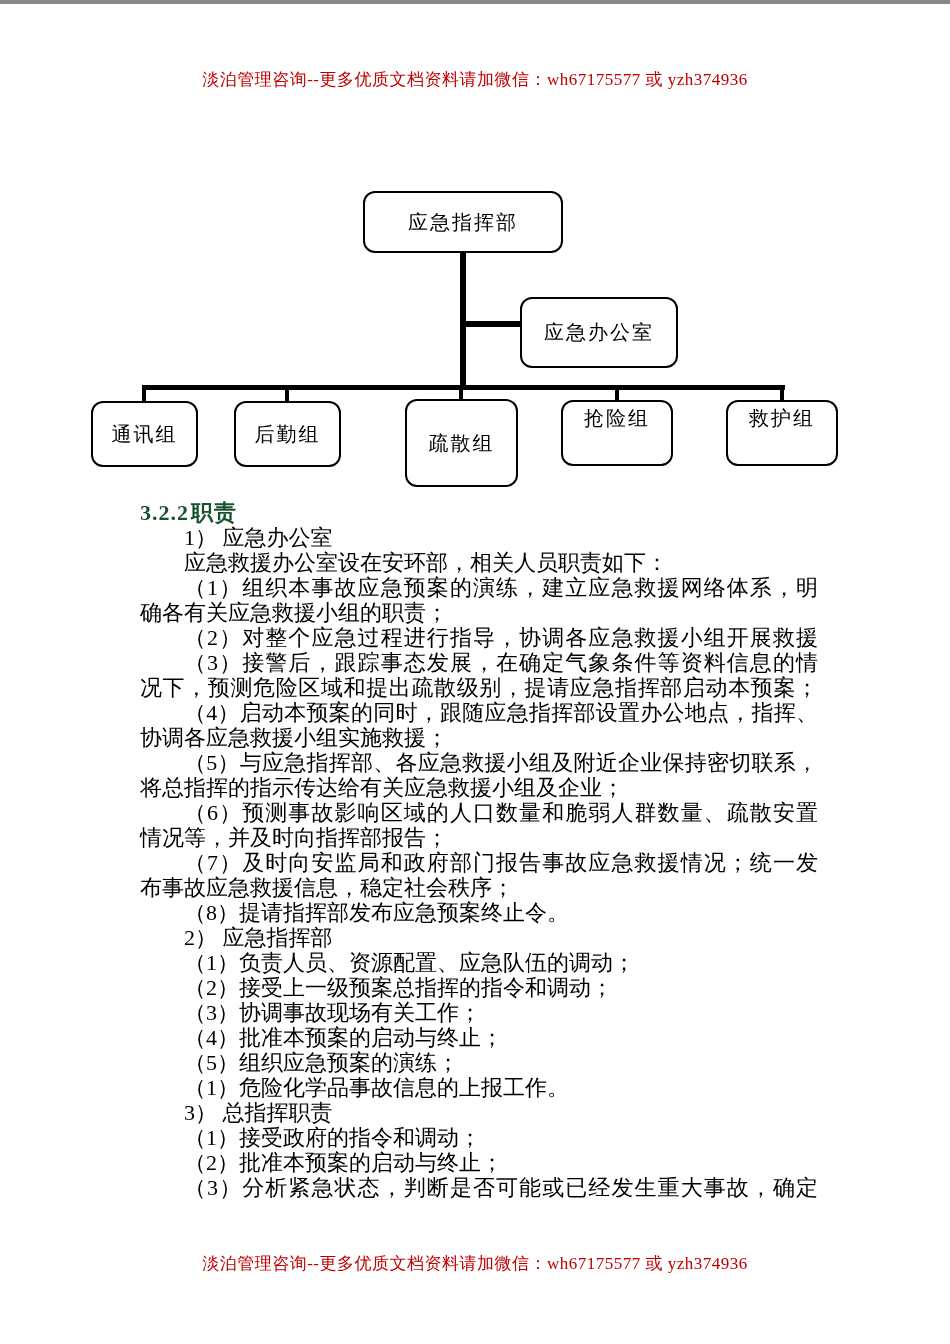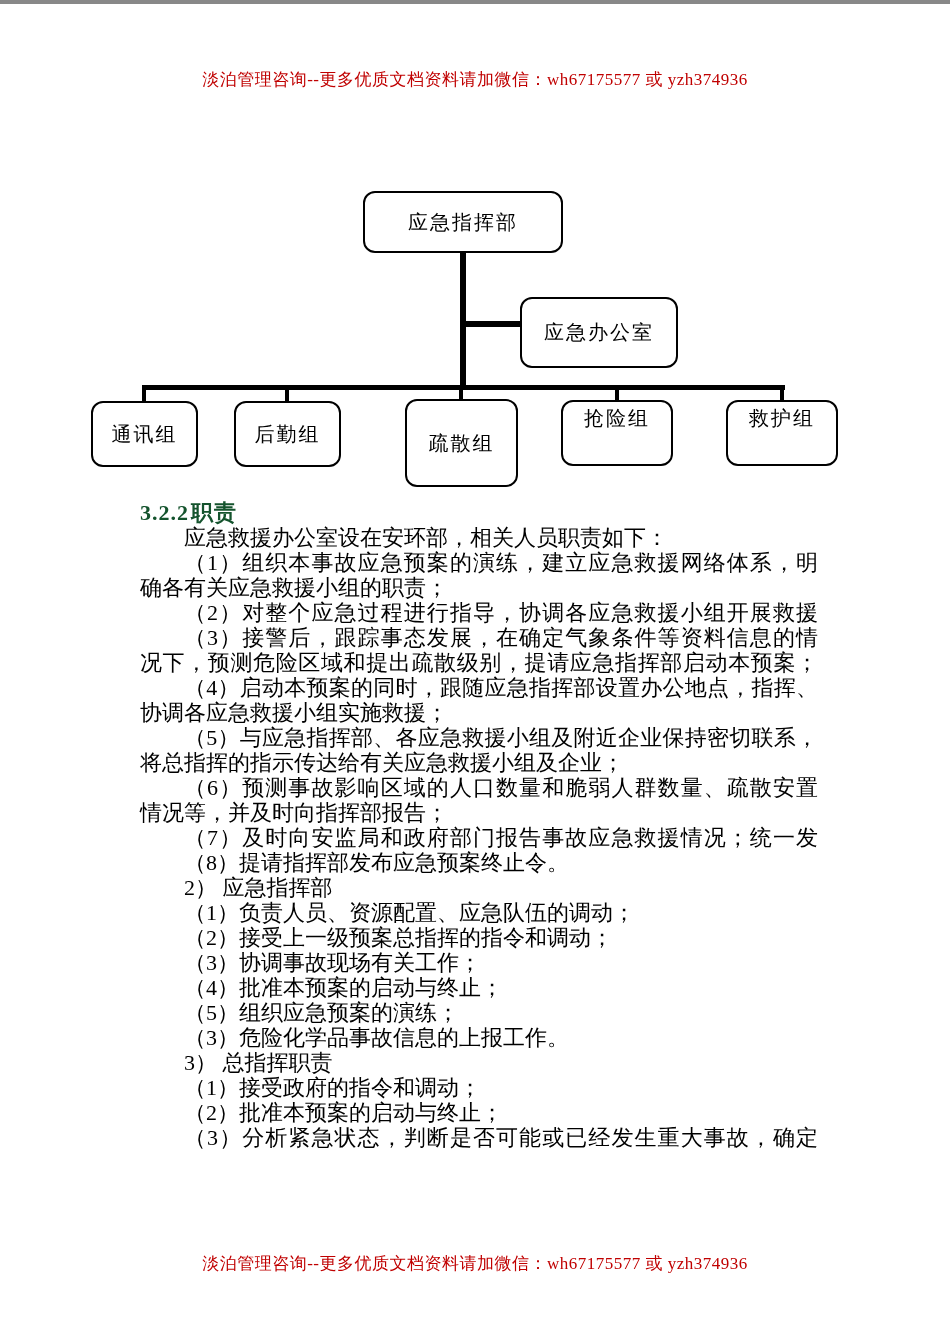--- a/index.html
+++ b/index.html
@@ -108,41 +108,43 @@
     <div class="obox box-t4 toplabel">
       <span>救护组</span>
     </div>
   </div>
 
   <div class="heading">
     <span class="num">3.2.2</span><span>职责</span>
   </div>
 
   <div class="body-lines">
+      <div class="bline ind">1） 应急办公室</div>
       <div class="bline ind">应急救援办公室设在安环部，相关人员职责如下：</div>
       <div class="bline ind full">（1）组织本事故应急预案的演练，建立应急救援网络体系，明</div>
       <div class="bline">确各有关应急救援小组的职责；</div>
       <div class="bline ind full">（2）对整个应急过程进行指导，协调各应急救援小组开展救援</div>
       <div class="bline ind full">（3）接警后，跟踪事态发展，在确定气象条件等资料信息的情</div>
       <div class="bline full">况下，预测危险区域和提出疏散级别，提请应急指挥部启动本预案；</div>
       <div class="bline ind full">（4）启动本预案的同时，跟随应急指挥部设置办公地点，指挥、</div>
       <div class="bline">协调各应急救援小组实施救援；</div>
       <div class="bline ind full">（5）与应急指挥部、各应急救援小组及附近企业保持密切联系，</div>
       <div class="bline">将总指挥的指示传达给有关应急救援小组及企业；</div>
       <div class="bline ind full">（6）预测事故影响区域的人口数量和脆弱人群数量、疏散安置</div>
       <div class="bline">情况等，并及时向指挥部报告；</div>
       <div class="bline ind full">（7）及时向安监局和政府部门报告事故应急救援情况；统一发</div>
+      <div class="bline">布事故应急救援信息，稳定社会秩序；</div>
       <div class="bline ind">（8）提请指挥部发布应急预案终止令。</div>
       <div class="bline ind">2） 应急指挥部</div>
       <div class="bline ind">（1）负责人员、资源配置、应急队伍的调动；</div>
       <div class="bline ind">（2）接受上一级预案总指挥的指令和调动；</div>
       <div class="bline ind">（3）协调事故现场有关工作；</div>
       <div class="bline ind">（4）批准本预案的启动与终止；</div>
       <div class="bline ind">（5）组织应急预案的演练；</div>
-      <div class="bline ind">（3）危险化学品事故信息的上报工作。</div>
+      <div class="bline ind">（1）危险化学品事故信息的上报工作。</div>
       <div class="bline ind">3） 总指挥职责</div>
       <div class="bline ind">（1）接受政府的指令和调动；</div>
       <div class="bline ind">（2）批准本预案的启动与终止；</div>
       <div class="bline ind full">（3）分析紧急状态，判断是否可能或已经发生重大事故，确定</div>
     </div>
 
   <div class="promo bottom">淡泊管理咨询--更多优质文档资料请加微信：wh67175577 或 yzh374936</div>
 
 </div>
 

